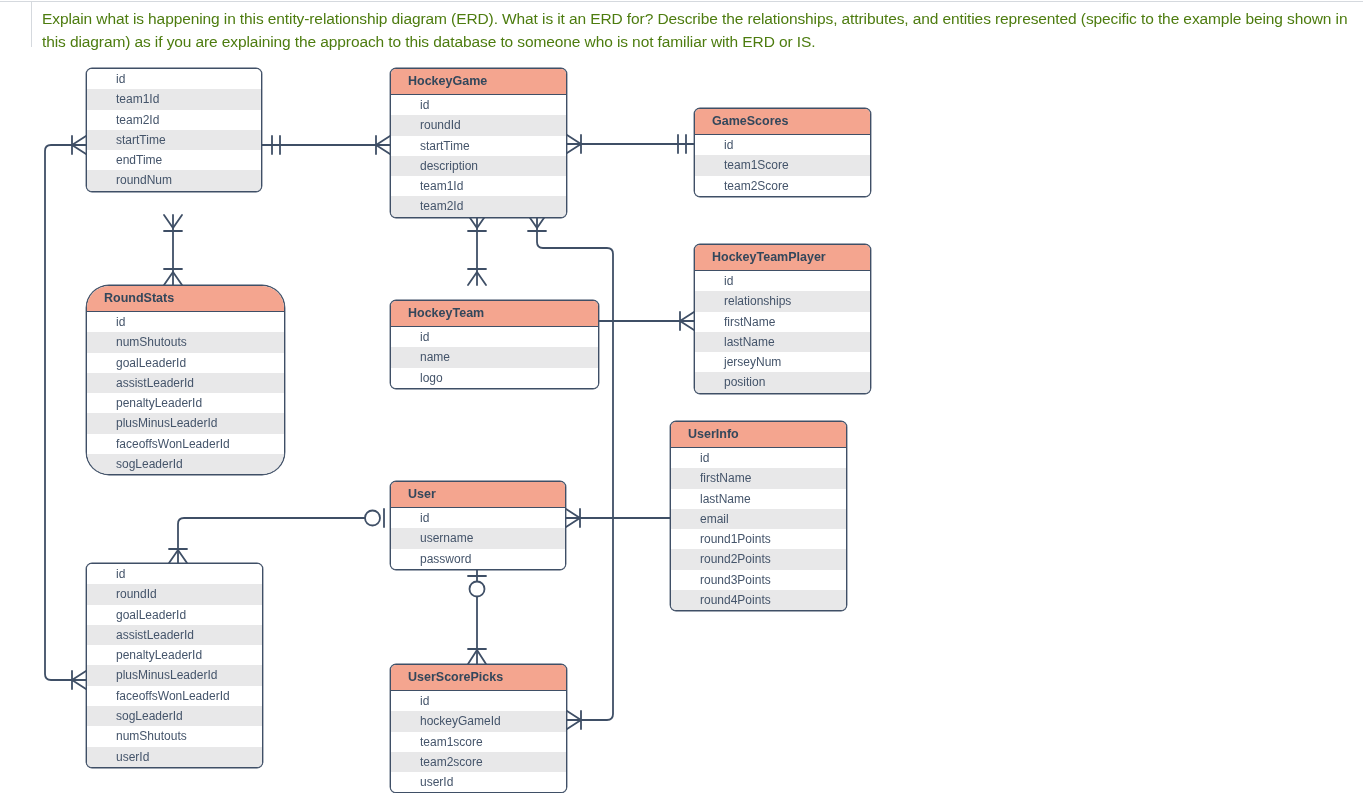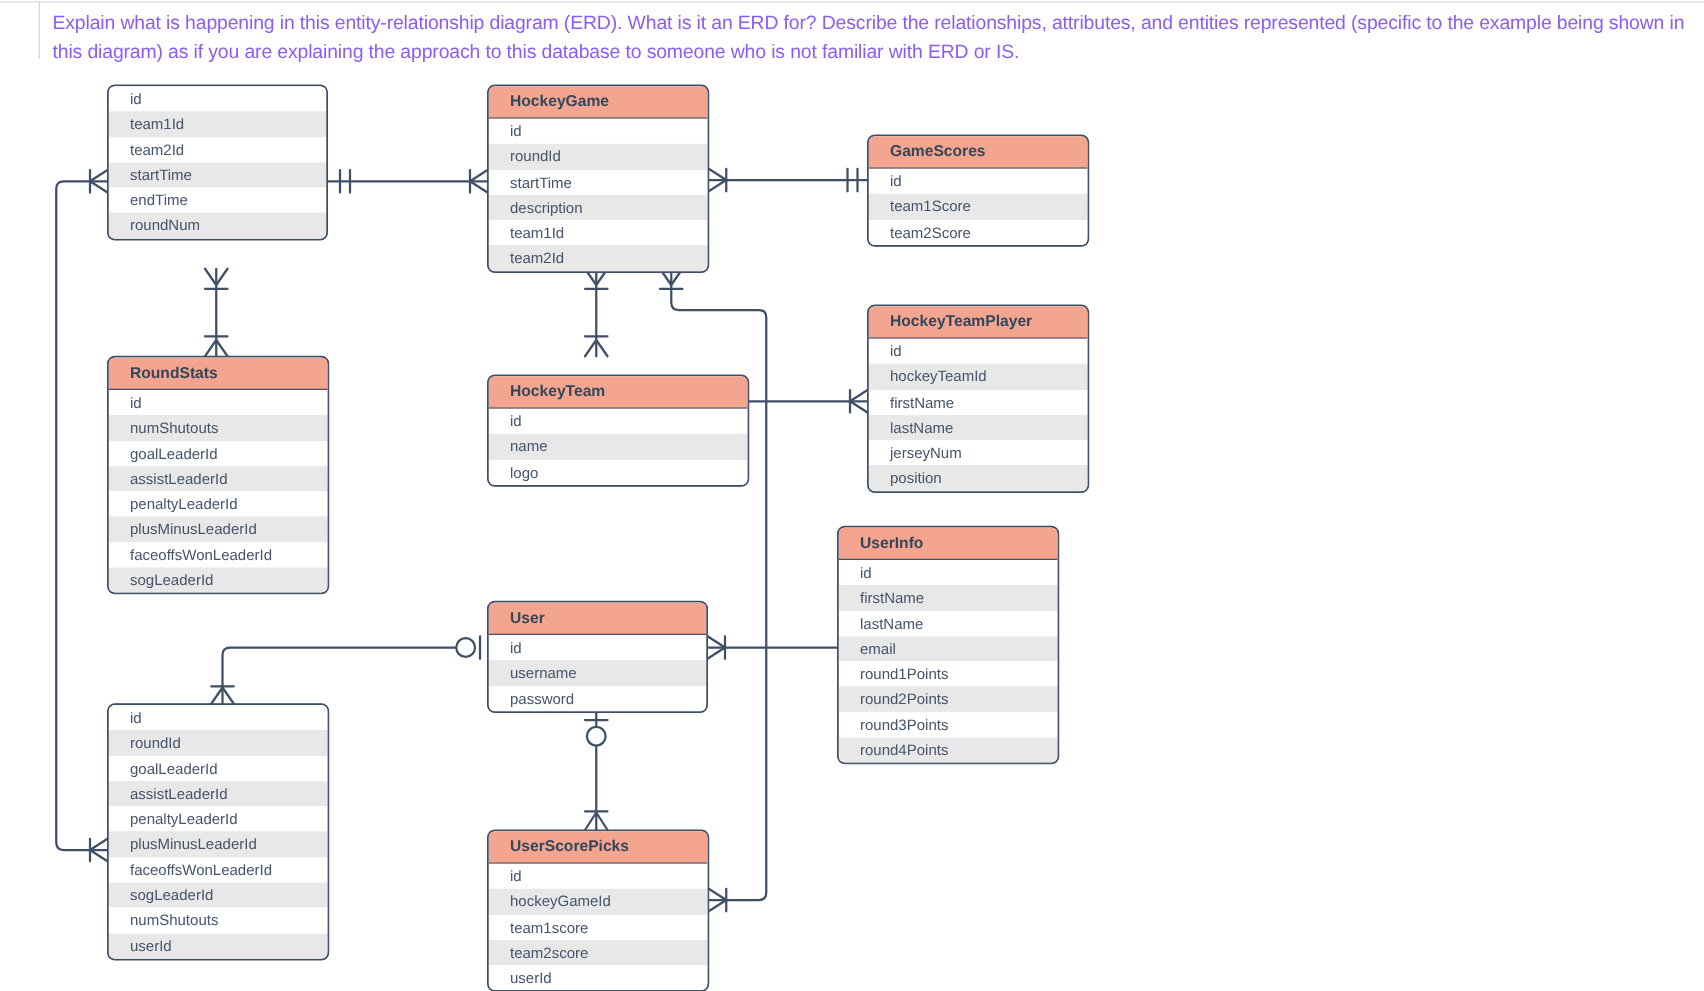--- a/index.html
+++ b/index.html
@@ -6,36 +6,36 @@
   html,body { width:1363px; height:793px; overflow:hidden; background:#ffffff;
     font-family:"Liberation Sans", sans-serif; }
   .page { position:relative; width:1363px; height:793px; background:#fff; }
 
   .top-border { position:absolute; left:0; top:1px; width:1363px; height:1px;
     background:#d5d9de; }
   .left-border-stub { position:absolute; left:31px; top:1px; width:1px; height:46px;
     background:#d5d9de; }
 
   .question-box { position:absolute; left:42px; top:7px; width:1308px; }
-  .question-box p { font-size:15.5px; line-height:23px; color:#8b5cf6;
+  .question-box p { font-size:15.5px; line-height:23px; color:#4d7c0f;
     letter-spacing:-0.1px; }
 
   .diagram { position:absolute; left:0; top:0; width:1363px; height:793px; }
   svg.lines { position:absolute; left:0; top:0; }
   svg.lines path { stroke:#3f4f66; stroke-width:1.8; fill:none; stroke-linecap:round;
     stroke-linejoin:round; }
   svg.lines circle { stroke:#3f4f66; stroke-width:1.8; fill:#ffffff; }
 
   .entity { position:absolute; background:#ffffff; border:1.6px solid #3f4f66;
     border-radius:6px; overflow:hidden; box-shadow:0 0 0 0.4px #3f4f66; }
   .entity-header { height:26px; line-height:25px; background:#f4a58f;
     border-bottom:1.6px solid #3f4f66; color:#33475b; font-weight:bold;
     font-size:12.5px; padding-left:17px; }
   .entity-row { height:20.3px; line-height:20.3px; font-size:12px; color:#44546a;
-    padding-left:17px; background:#ffffff; white-space:nowrap; }
+    padding-left:29px; background:#ffffff; white-space:nowrap; }
   .entity-row.alt { background:#e8e8e9; }
 </style>
 </head>
 <body>
 
 <div class="page">
   <div class="top-border"></div>
   <div class="left-border-stub"></div>
 
   <div class="question-box">
@@ -128,27 +128,27 @@
         </div>
         <div class="entity" style="left: 694px; top: 108px; width: 177px;">
           <div class="entity-header">GameScores</div>
           <div class="entity-row">id</div>
           <div class="entity-row alt">team1Score</div>
           <div class="entity-row">team2Score</div>
         </div>
         <div class="entity" style="left: 694px; top: 244px; width: 177px;">
           <div class="entity-header">HockeyTeamPlayer</div>
           <div class="entity-row">id</div>
-          <div class="entity-row alt">hockeyTeamId</div>
+          <div class="entity-row alt">relationships</div>
           <div class="entity-row">firstName</div>
           <div class="entity-row alt">lastName</div>
           <div class="entity-row">jerseyNum</div>
           <div class="entity-row alt">position</div>
         </div>
-        <div class="entity" style="left: 86px; top: 285px; width: 177px;">
+        <div class="entity" style="left: 86px; top: 285px; width: 199px; border-radius: 23px;">
           <div class="entity-header">RoundStats</div>
           <div class="entity-row">id</div>
           <div class="entity-row alt">numShutouts</div>
           <div class="entity-row">goalLeaderId</div>
           <div class="entity-row alt">assistLeaderId</div>
           <div class="entity-row">penaltyLeaderId</div>
           <div class="entity-row alt">plusMinusLeaderId</div>
           <div class="entity-row">faceoffsWonLeaderId</div>
           <div class="entity-row alt">sogLeaderId</div>
         </div>

